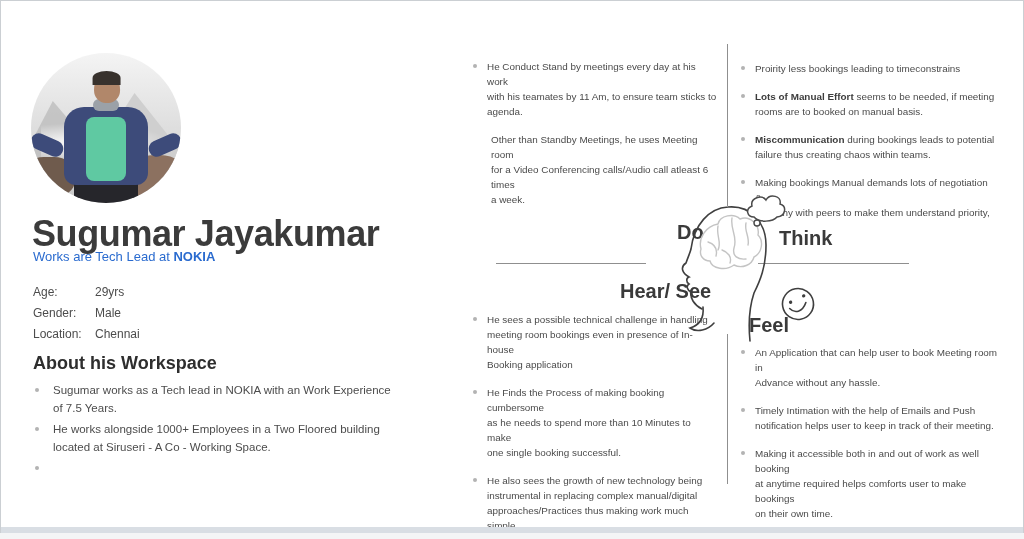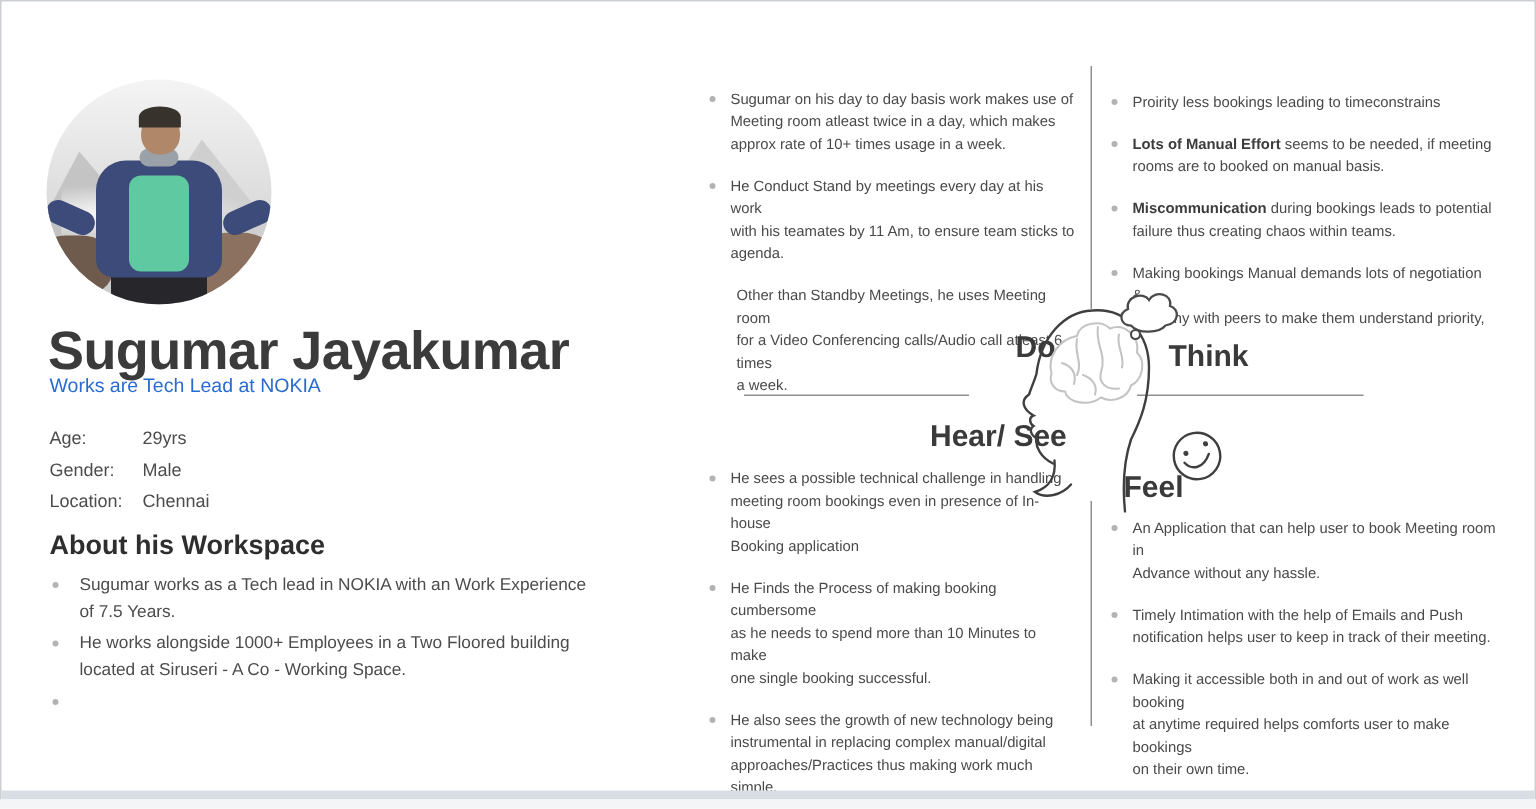--- a/index.html
+++ b/index.html
@@ -28,21 +28,21 @@
   .armL{position:absolute;left:50%;bottom:50px;transform:translateX(-76px) rotate(24deg);width:34px;height:16px;border-radius:8px;background:#3d4b7a;}
   .armR{position:absolute;left:50%;bottom:50px;transform:translateX(42px) rotate(-24deg);width:34px;height:16px;border-radius:8px;background:#3d4b7a;}
   .shirt{position:absolute;left:50%;bottom:22px;transform:translateX(-50%);width:40px;height:64px;
     border-radius:8px;background:#5fc9a2;}
   .scarf{position:absolute;left:50%;bottom:92px;transform:translateX(-50%);width:26px;height:12px;border-radius:6px;background:#9ba1a8;}
   .headc{position:absolute;left:50%;bottom:100px;transform:translateX(-46%);width:26px;height:28px;border-radius:50% 50% 45% 45%;background:#b1876a;}
   .hair{position:absolute;left:50%;bottom:118px;transform:translateX(-48%);width:28px;height:14px;border-radius:50% 50% 0 0;background:#38322d;}
 
   .name{position:absolute;left:31px;top:212px;font-size:36px;font-weight:700;color:#3b3b3b;letter-spacing:-.4px;}
   .role{position:absolute;left:32px;top:248px;font-size:13px;color:#2a6bcf;}
-  .role .b{font-weight:400;}
+  .role .b{font-weight:700;}
   .details{position:absolute;left:32px;top:284px;font-size:12px;color:#4c4c4c;}
   .drow{display:flex;margin-bottom:7px;}
   .dlabel{width:62px;}
   .about-h{position:absolute;left:32px;top:352px;font-size:18px;font-weight:700;color:#2e2e2e;}
   .about{position:absolute;left:30px;top:380px;width:400px;font-size:11.5px;line-height:18px;color:#4c4c4c;}
   .li{display:flex;margin-bottom:3px;}
   .dot{flex:0 0 4px;width:4px;height:4px;border-radius:50%;background:#b3b3b3;margin:7px 14px 0 4px;}
   .litext{white-space:pre-line;}
 
   
@@ -122,26 +122,20 @@
 located at Siruseri - A Co - Working Space.</span>
         </div>
     <div class="li">
           <span class="dot"></span>
         </div>
   </div>
 
   <div class="qblock q-do">
     <div class="li">
           <span class="dot"></span>
-          <span class="litext">Sugumar on his day to day basis work makes use of
-Meeting room atleast twice in a day, which makes
-approx rate of 10+ times usage in a week.</span>
-        </div>
-    <div class="li">
-          <span class="dot"></span>
           <span class="litext">He Conduct Stand by meetings every day at his work
 with his teamates by 11 Am, to ensure team sticks to
 agenda.</span>
         </div>
     <div class="qnote">Other than Standby Meetings, he uses Meeting room
 for a Video Conferencing calls/Audio call atleast 6 times
 a week.</div>
   </div>
 
   <div class="qblock q-think">

